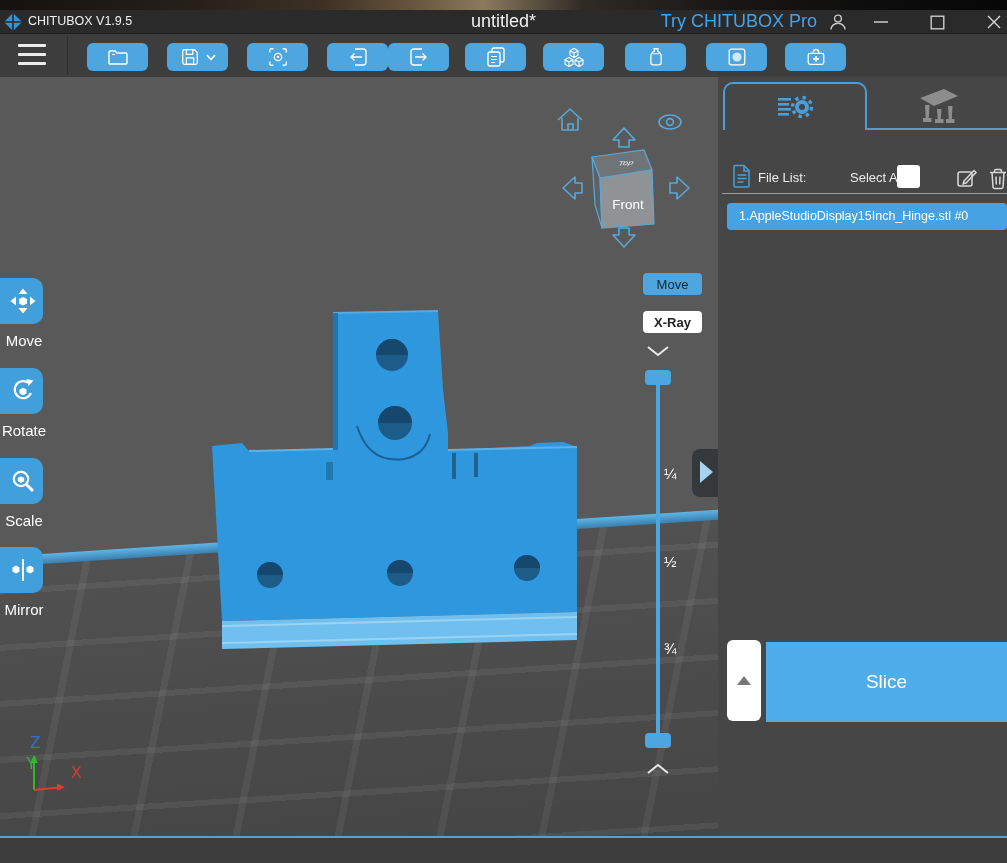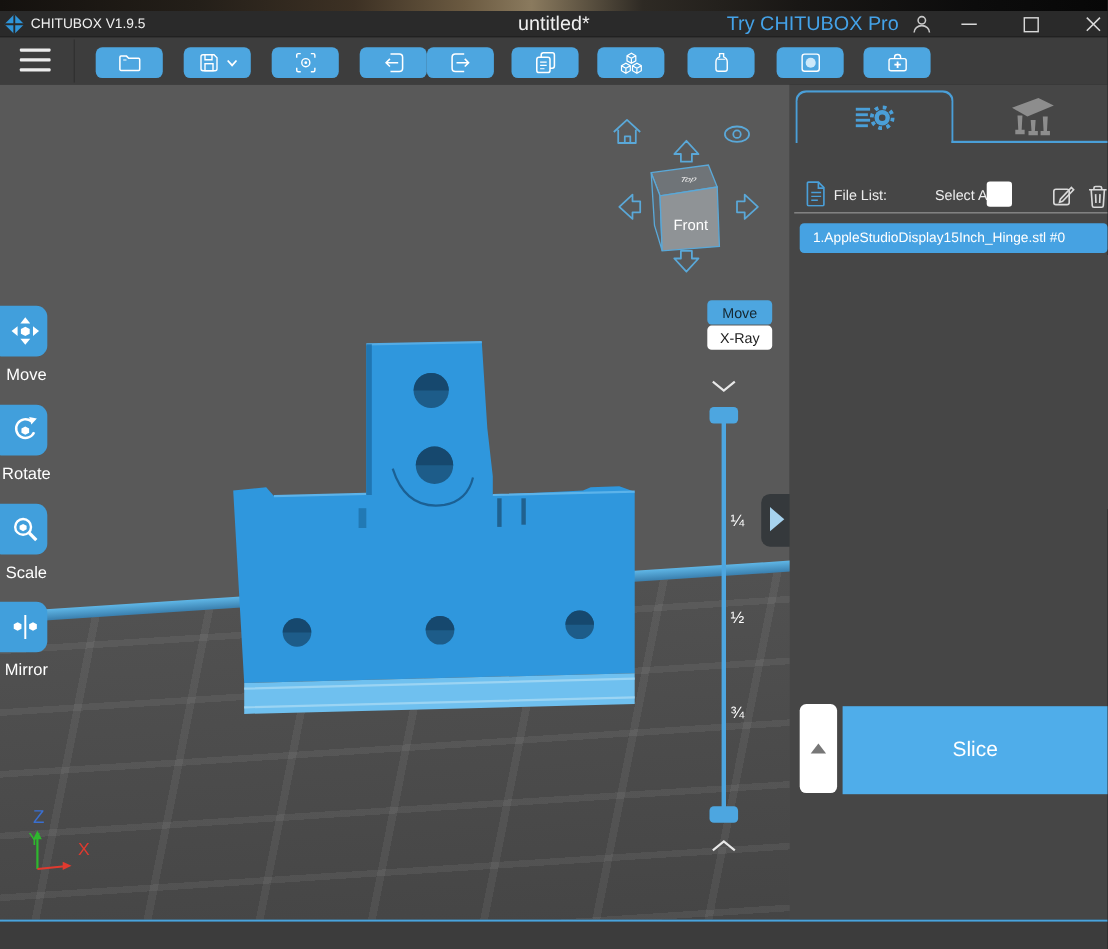--- a/index.html
+++ b/index.html
@@ -288,21 +288,21 @@
     <span class="abs" style="left:602px;top:108px;width:52px;text-align:center;font-size:13.5px;color:#fff;margin-top:12px;">Front</span>
     <span class="abs" style="left:604px;top:81px;width:44px;text-align:center;font-size:9px;color:#e8e8e8;transform:skewX(-35deg) scaleY(0.72) rotate(-6deg);">Top</span>
     <span class="abs" style="left:563px;top:35px;width:26px;height:26px;"></span>
     <span class="abs" style="left:659px;top:36px;width:24px;height:20px;"></span>
     <span class="abs" style="left:612px;top:51px;width:24px;height:20px;"></span>
     <span class="abs" style="left:563px;top:99px;width:20px;height:24px;"></span>
     <span class="abs" style="left:668px;top:99px;width:20px;height:24px;"></span>
     <span class="abs" style="left:612px;top:150px;width:24px;height:20px;"></span>
 
     <div class="vmode" style="top:196px;background:#4da6e0;color:#15262f;font-weight:normal;">Move</div>
-    <div class="vmode" style="top:219px;background:#fff;color:#222;font-weight:normal;">X-Ray</div>
+    <div class="vmode" style="top:234px;background:#fff;color:#222;font-weight:bold;">X-Ray</div>
 
     <span class="abs" style="left:646px;top:268px;">
         <svg width="24" height="13" viewBox="0 0 24 13" fill="none">
           <polyline points="2,2 12,10 22,2" stroke="#e8e8e8" stroke-width="2"></polyline>
         </svg>
       </span>
     <div class="abs" style="left:656px;top:300px;width:4px;height:365px;background:#4da6e0;border-radius:2px;"></div>
     <div class="handle" style="top:293px;"></div>
     <div class="handle" style="top:656px;"></div>
     <span class="frac" style="top:388px;">¼</span>

